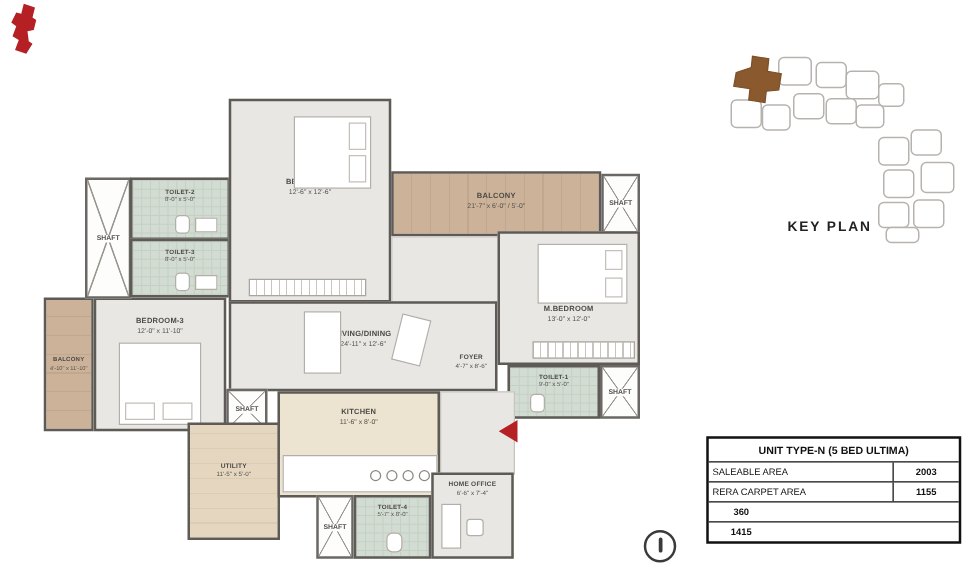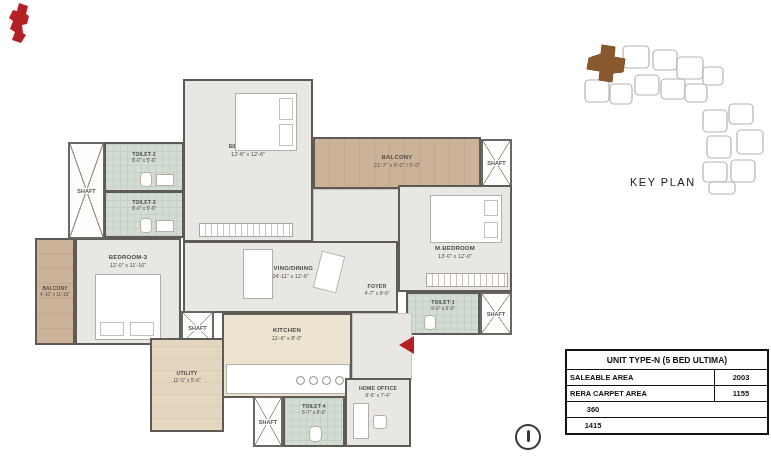--- a/index.html
+++ b/index.html
@@ -26,28 +26,28 @@
   .furn{position:absolute;background:#fff;border:1px solid #b3afa8;}
   .stripe{position:absolute;border:1px solid #a9a59e;
         background:repeating-linear-gradient(90deg,#fff 0 5px,#c9c5be 5px 6px);}
   .burnerrow{position:absolute;display:flex;gap:4px;}
   .burner{width:7px;height:7px;border:1px solid #8b8781;border-radius:50%;background:#fff;}
   .entry-arrow{position:absolute;width:0;height:0;border-top:9px solid transparent;
         border-bottom:9px solid transparent;border-right:15px solid #b52025;}
   .north{position:absolute;width:22px;height:22px;border:2px solid #3a3a3a;border-radius:50%;}
   .north .needle{position:absolute;left:50%;top:4px;width:3px;height:12px;margin-left:-1.5px;
         background:#3a3a3a;border-radius:2px;}
-  .keyplan-label{position:absolute;font-size:11px;font-weight:normal;letter-spacing:1.5px;color:#222;padding-left:12px;}
+  .keyplan-label{position:absolute;font-size:11px;font-weight:bold;letter-spacing:1.5px;color:#222;padding-left:12px;}
   
   .area-table{position:absolute;left:565px;top:349px;width:200px;border:2px solid #111;
         background:#fff;color:#111;}
   .at-title{font-size:8.5px;font-weight:bold;text-align:center;padding:4px 0;border-bottom:1.5px solid #111;}
   .at-row{display:flex;border-bottom:1px solid #111;}
   .at-row:last-child{border-bottom:none;}
-  .at-label{flex:1;font-size:7.5px;font-weight:bold;padding:3px 3px;border-right:1px solid #111;}
+  .at-label{flex:1;font-size:7.5px;font-weight:normal;padding:3px 3px;border-right:1px solid #111;}
   .at-value{width:52px;font-size:7.5px;font-weight:bold;text-align:center;padding:3px 0;}
 </style>
 </head>
 <body>
 
 <div class="page">
 
   <svg style="position:absolute;left:8px;top:2px" width="22" height="42" viewBox="0 0 22 42">
     <polygon points="11,1 20,4 18,12 21,14 19,22 14,23 15,31 18,33 13,41 4,38 7,30 2,27 5,19 1,16 5,8 9,9" fill="#b52025"></polygon>
   </svg>

